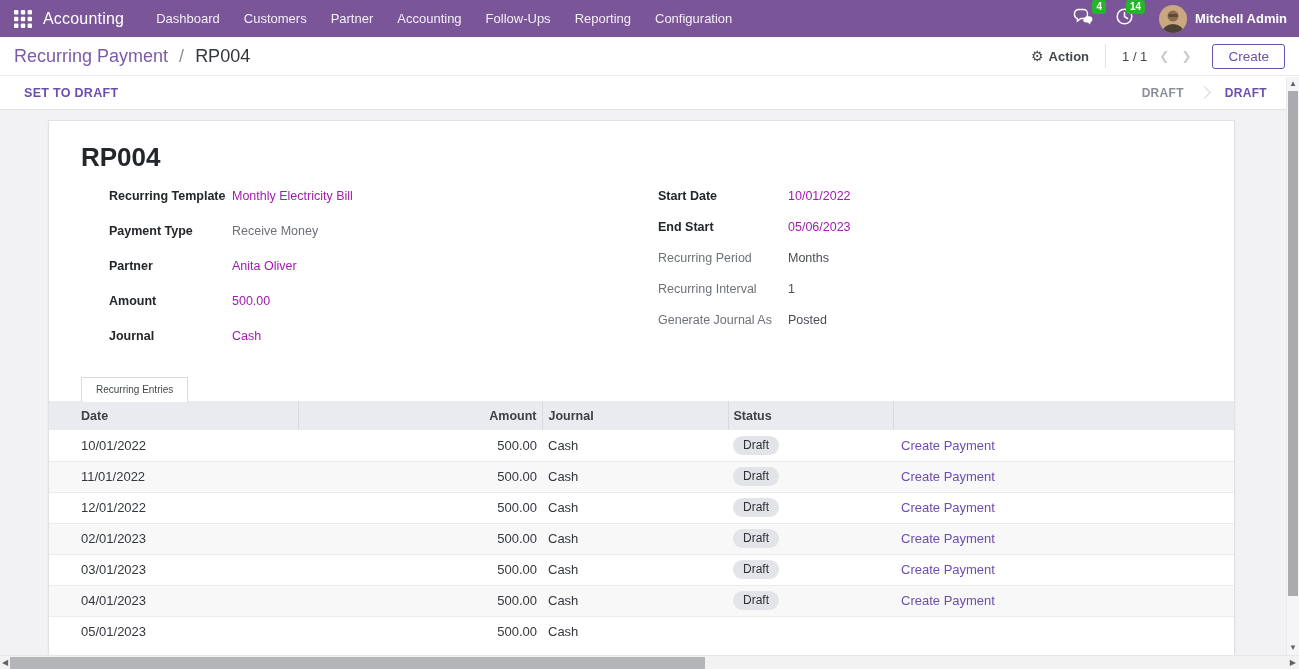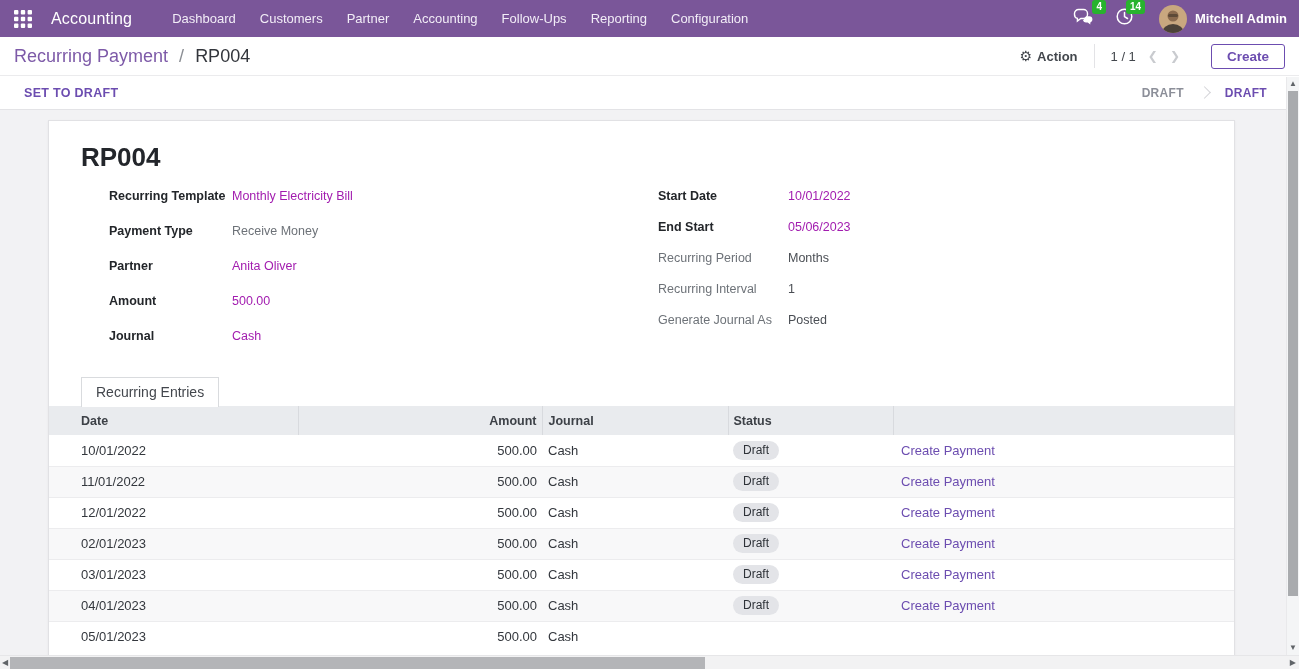--- a/index.html
+++ b/index.html
@@ -8,21 +8,21 @@
     --badge-green:#28b32e;
     --text-dark:#2b2f36;
     --text-muted:#6d7278;
   }
   *{margin:0;padding:0;box-sizing:border-box;}
   html,body{width:1299px;height:669px;overflow:hidden;}
   body{font-family:"Liberation Sans","DejaVu Sans",sans-serif;background:#fff;position:relative;}
 
   
   .navbar{height:37px;background:var(--navbar-bg);display:flex;align-items:center;justify-content:space-between;padding:0 12px 0 14px;color:#fff;}
-  .nav-left{display:flex;align-items:center;gap:8px;}
+  .nav-left{display:flex;align-items:center;}
   .apps-icon{display:inline-flex;align-items:center;cursor:pointer;margin-right:11px;}
   .app-name{font-size:16px;font-weight:500;letter-spacing:.2px;margin-right:20px;cursor:pointer;}
   .menu{display:flex;align-items:center;}
   .menu-item{font-size:13px;padding:0 12px;line-height:37px;color:#f2edf7;cursor:pointer;white-space:nowrap;}
   .nav-right{display:flex;align-items:center;gap:22px;}
   .nav-icon-wrap{position:relative;display:inline-flex;align-items:center;cursor:pointer;}
   .nav-badge{position:absolute;top:-8px;right:-12px;background:var(--badge-green);color:#fff;font-size:10px;font-weight:700;padding:1px 4px;border-radius:3px;line-height:12px;}
   .user-menu{display:flex;align-items:center;gap:8px;cursor:pointer;margin-left:4px;}
   .avatar{width:28px;height:28px;border-radius:50%;overflow:hidden;display:inline-block;flex:none;}
   .user-name{font-size:13px;color:#fff;font-weight:bold;}
@@ -30,24 +30,24 @@
   
   .control-panel{height:39px;background:#fff;display:flex;align-items:center;justify-content:space-between;padding:0 14px;border-bottom:1px solid #ebebed;}
   .breadcrumb{font-size:18px;}
   .breadcrumb .bc-parent{color:#7d5aa8;cursor:pointer;text-decoration:none;}
   .breadcrumb .bc-sep{color:#8a8d93;margin:0 6px;}
   .breadcrumb .bc-current{color:#33363c;}
   .cp-right{display:flex;align-items:center;}
   .action-menu{display:inline-flex;align-items:center;gap:5px;font-size:13px;font-weight:600;color:#43474d;cursor:pointer;}
   .gear{font-size:14px;line-height:1;}
   .cp-divider{width:1px;height:24px;background:#e3e3e6;margin:0 16px;}
-  .pager{display:flex;align-items:center;gap:12px;margin-right:31px;}
+  .pager{display:flex;align-items:center;gap:12px;margin-right:21px;}
   .pager-value{font-size:13px;color:#43474d;}
   .pager-arrow{font-size:12px;color:#c9cbcf;cursor:pointer;line-height:1;}
-  .create-btn{background:#fff;border:1px solid var(--accent);color:var(--accent);font-size:13.5px;font-weight:700;padding:4px 15px;border-radius:3px;cursor:pointer;font-family:inherit;}
+  .create-btn{background:#fff;border:1px solid var(--accent);color:var(--accent);font-size:13.5px;font-weight:400;padding:4px 15px;border-radius:3px;cursor:pointer;font-family:inherit;}
 
   
   .statusbar-row{height:34px;background:#fff;border-bottom:1px solid #e3e3e6;display:flex;align-items:center;justify-content:space-between;padding:0 30px 0 24px;}
   .set-draft{background:none;border:none;font-family:inherit;font-size:12.5px;font-weight:700;letter-spacing:.3px;color:var(--accent);cursor:pointer;}
   .states{display:flex;align-items:center;gap:14px;padding-right:2px;}
   .state{font-size:12px;font-weight:700;letter-spacing:.3px;cursor:pointer;}
   .state.muted{color:#8c8f99;}
   .state.active{color:var(--accent);}
   .state-sep{display:inline-block;width:9px;height:9px;border-top:1px solid #d4d4d8;border-right:1px solid #d4d4d8;transform:rotate(45deg);margin:0 2px;}
 
@@ -65,21 +65,21 @@
   .f-label{font-size:12.5px;font-weight:700;color:#23262a;flex:none;}
   .col-left .f-label{width:123px;}
   .col-right .f-label{width:130px;}
   .f-label.muted{font-weight:400;color:#6d7278;}
   .f-value{font-size:12.5px;color:#a21caf;}
   .f-value.muted{color:#6d7278;}
   .f-value.semi{color:#4a4e54;}
 
   
   .notebook{margin-top:15px;padding-left:32px;position:relative;z-index:1;}
-  .tab{display:inline-block;background:#fff;border:1px solid #d9dbde;border-bottom:none;padding:6px 14px 7px;font-size:14px;color:#43474d;cursor:pointer;margin-bottom:-1px;}
+  .tab{display:inline-block;background:#fff;border:1px solid #d9dbde;border-bottom:none;padding:6px 14px 7px;font-size:10px;color:#43474d;cursor:pointer;margin-bottom:-1px;}
 
   
   table{width:100%;border-collapse:collapse;table-layout:fixed;}
   thead th{background:#e9ebee;height:29px;font-size:12.5px;font-weight:700;color:#3d4147;text-align:left;border-right:1px solid #d8dade;cursor:pointer;}
   thead th:last-child{border-right:none;}
   th.c-date,td.c-date{padding-left:32px;}
   th.c-amount,td.c-amount{text-align:right;padding-right:5px;}
   th.c-journal,td.c-journal{padding-left:6px;}
   th.c-status,td.c-status{padding-left:5px;}
   th.c-action,td.c-action{padding-left:8px;}

